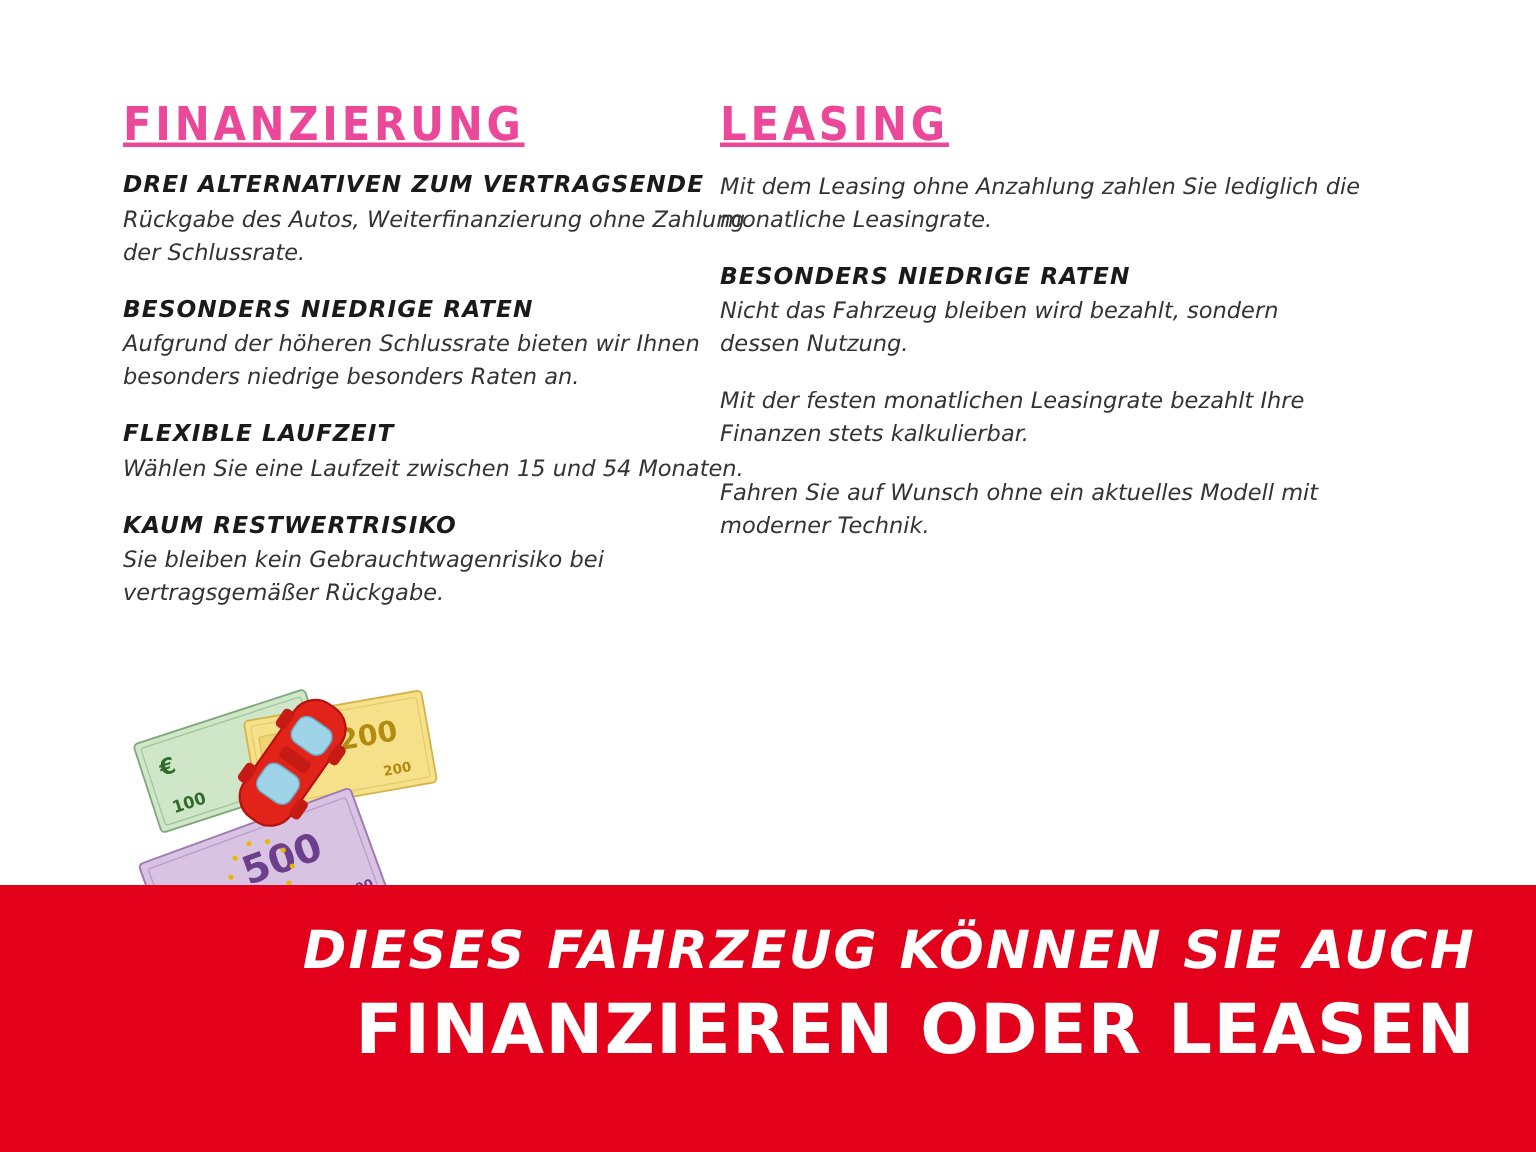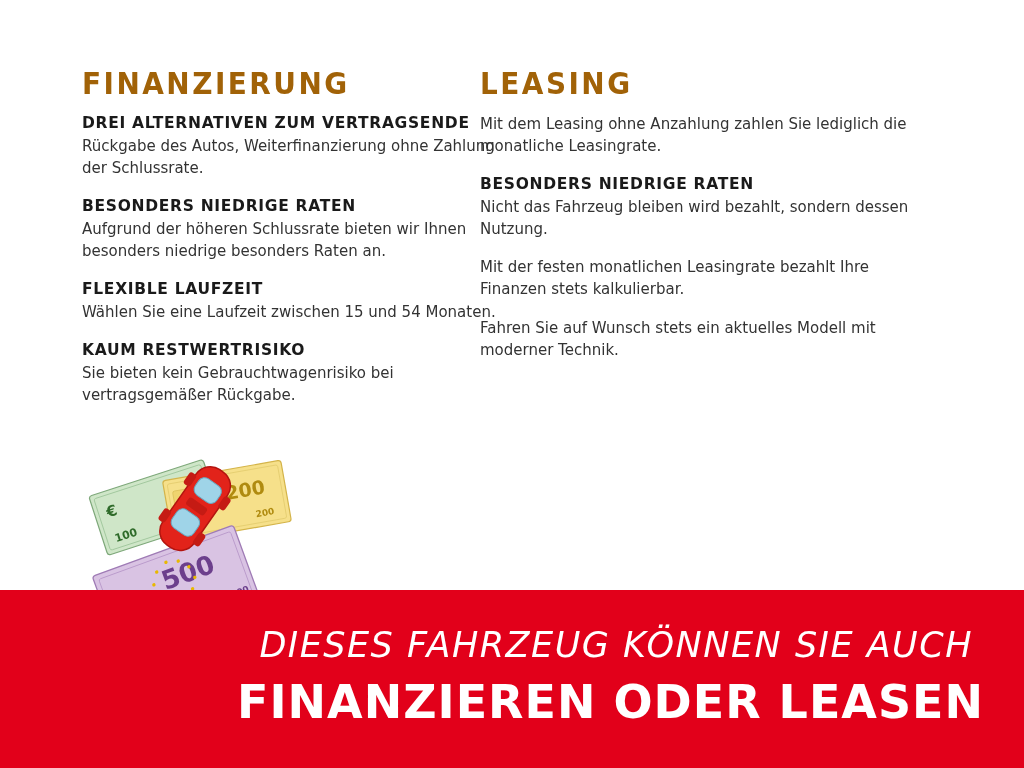--- a/index.html
+++ b/index.html
@@ -29,28 +29,29 @@
     width: 480px;
   }
   .column.left  { margin-left: 82px; }
   .column.right { margin-left: -82px; }
 
   .col-title {
     font-family: "DejaVu Sans", sans-serif;
     font-weight: bold;
     font-size: 31px;
     letter-spacing: 2.5px;
-    color: #a16207;
+    color: #ec4899;
     margin: 0 0 14px 0;
     line-height: 1.1;
     text-transform: uppercase;
     font-stretch: condensed;
-  }
-
-  .block { margin-bottom: 17px; }
+    text-decoration: underline;
+  }
+
+  .block { margin-bottom: 17px; font-style: italic; }
   .block-title {
     font-family: "DejaVu Sans", sans-serif;
     font-weight: bold;
     font-size: 15.5px;
     letter-spacing: 0.7px;
     color: #1a1a1a;
     text-transform: uppercase;
     margin: 0 0 3px 0;
     line-height: 1.25;
   }
@@ -84,27 +85,27 @@
   }
   .banner-inner {
     position: absolute;
     right: 40px;
     top: 24px;
     text-align: right;
     color: #ffffff;
   }
   .banner-line1 {
     font-family: "DejaVu Sans", sans-serif;
-    font-weight: normal;
+    font-weight: bold;
     font-style: italic;
     font-size: 35px;
     letter-spacing: 1.5px;
     text-transform: uppercase;
     line-height: 1.15;
-    margin: 11px;
+    margin: 0;
   }
   .banner-line2 {
     font-family: "DejaVu Sans", sans-serif;
     font-weight: bold;
     font-size: 46px;
     letter-spacing: 1px;
     text-transform: uppercase;
     line-height: 1.15;
     margin: 6px 0 0 0;
   }
@@ -129,42 +130,42 @@
         <p class="block-text">Aufgrund der höheren Schlussrate bieten wir Ihnen besonders niedrige besonders Raten an.</p>
       </div>
 
       <div class="block">
         <p class="block-title">FLEXIBLE LAUFZEIT</p>
         <p class="block-text">Wählen Sie eine Laufzeit zwischen 15 und 54 Monaten.</p>
       </div>
 
       <div class="block">
         <p class="block-title">KAUM RESTWERTRISIKO</p>
-        <p class="block-text">Sie bieten kein Gebrauchtwagenrisiko bei vertragsgemäßer Rückgabe.</p>
+        <p class="block-text">Sie bleiben kein Gebrauchtwagenrisiko bei vertragsgemäßer Rückgabe.</p>
       </div>
     </div>
 
     <div class="column right">
       <h1 class="col-title">Leasing</h1>
 
       <div class="block">
         <p class="block-text">Mit dem Leasing ohne Anzahlung zahlen Sie lediglich die monatliche Leasingrate.</p>
       </div>
 
       <div class="block">
         <p class="block-title">BESONDERS NIEDRIGE RATEN</p>
         <p class="block-text">Nicht das Fahrzeug bleiben wird bezahlt, sondern dessen Nutzung.</p>
       </div>
 
       <div class="block">
         <p class="block-text">Mit der festen monatlichen Leasingrate bezahlt Ihre Finanzen stets kalkulierbar.</p>
       </div>
 
       <div class="block">
-        <p class="block-text">Fahren Sie auf Wunsch stets ein aktuelles Modell mit moderner Technik.</p>
+        <p class="block-text">Fahren Sie auf Wunsch ohne ein aktuelles Modell mit moderner Technik.</p>
       </div>
     </div>
   </div>
 
   <div class="illustration">
     <svg width="250" height="200" viewBox="0 0 250 200" xmlns="http://www.w3.org/2000/svg">
 
       <g transform="rotate(-18 60 60)">
         <rect x="18" y="30" width="120" height="62" rx="3" fill="#cfe6c8" stroke="#7ea87a" stroke-width="1.2"></rect>
         <rect x="22" y="34" width="112" height="54" rx="2" fill="none" stroke="#9cc499" stroke-width="0.8"></rect>

